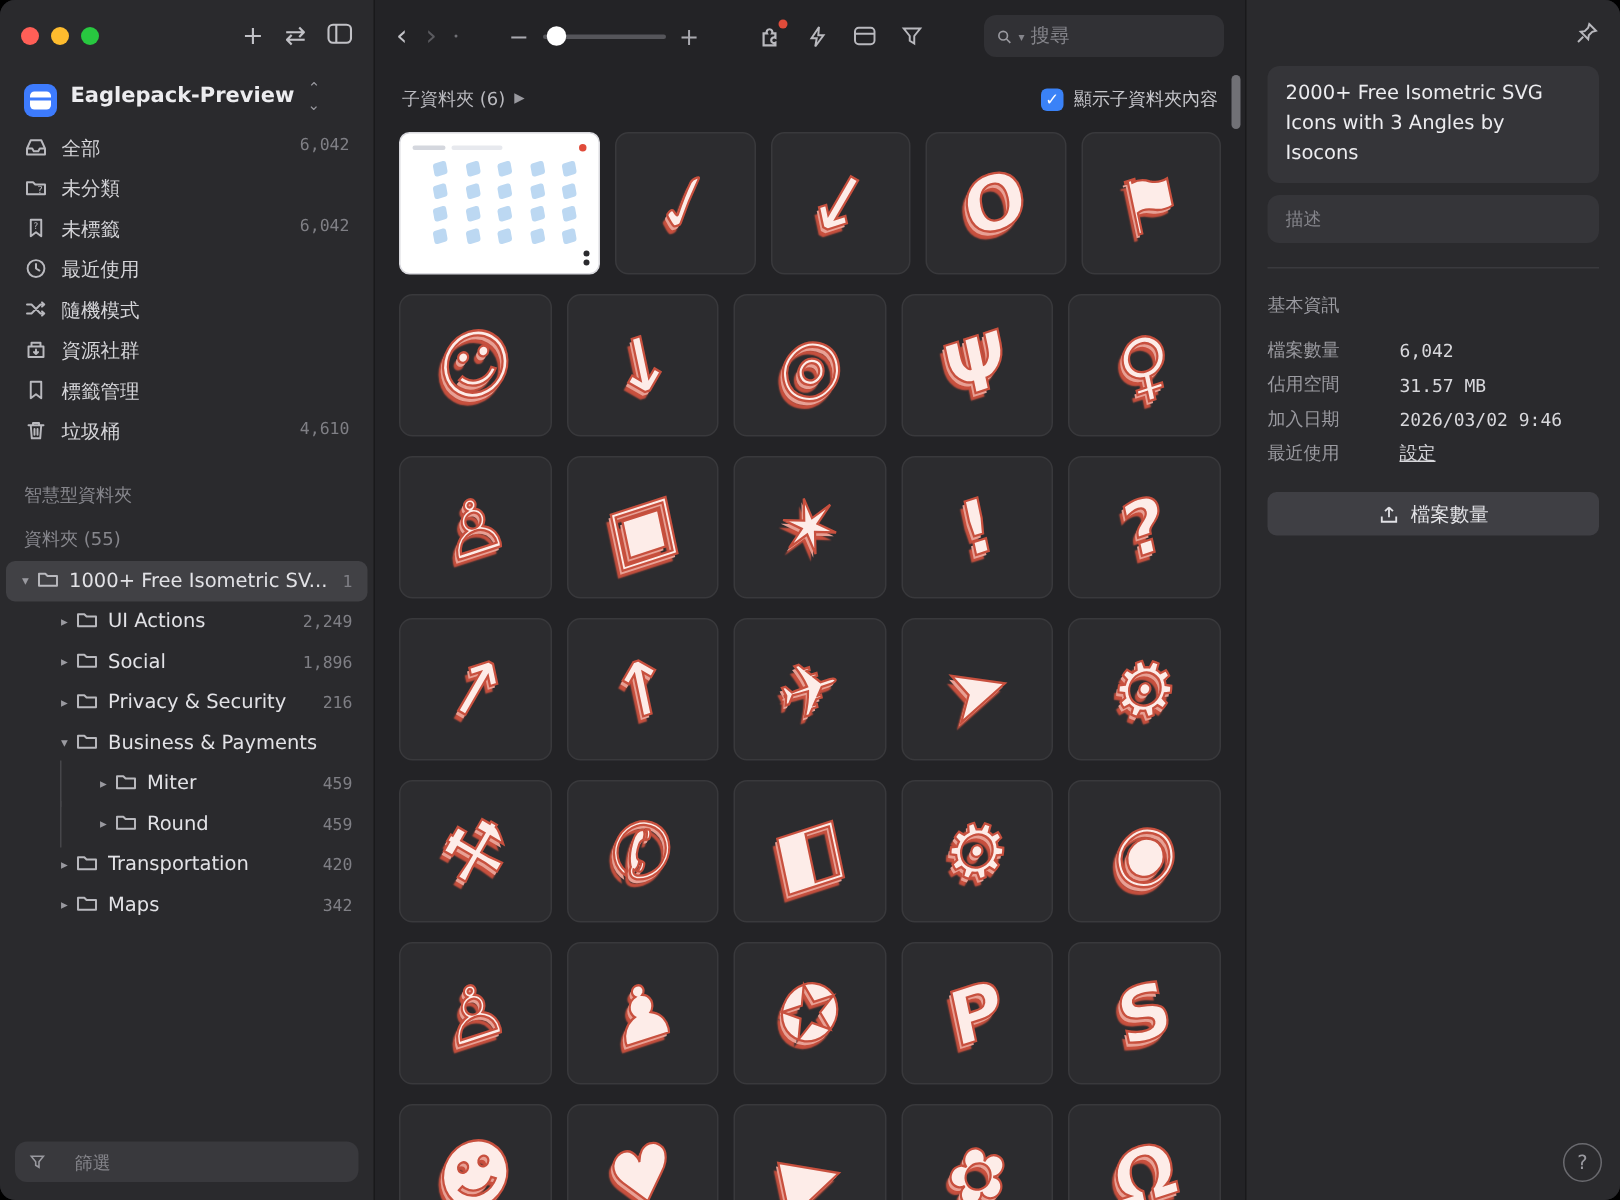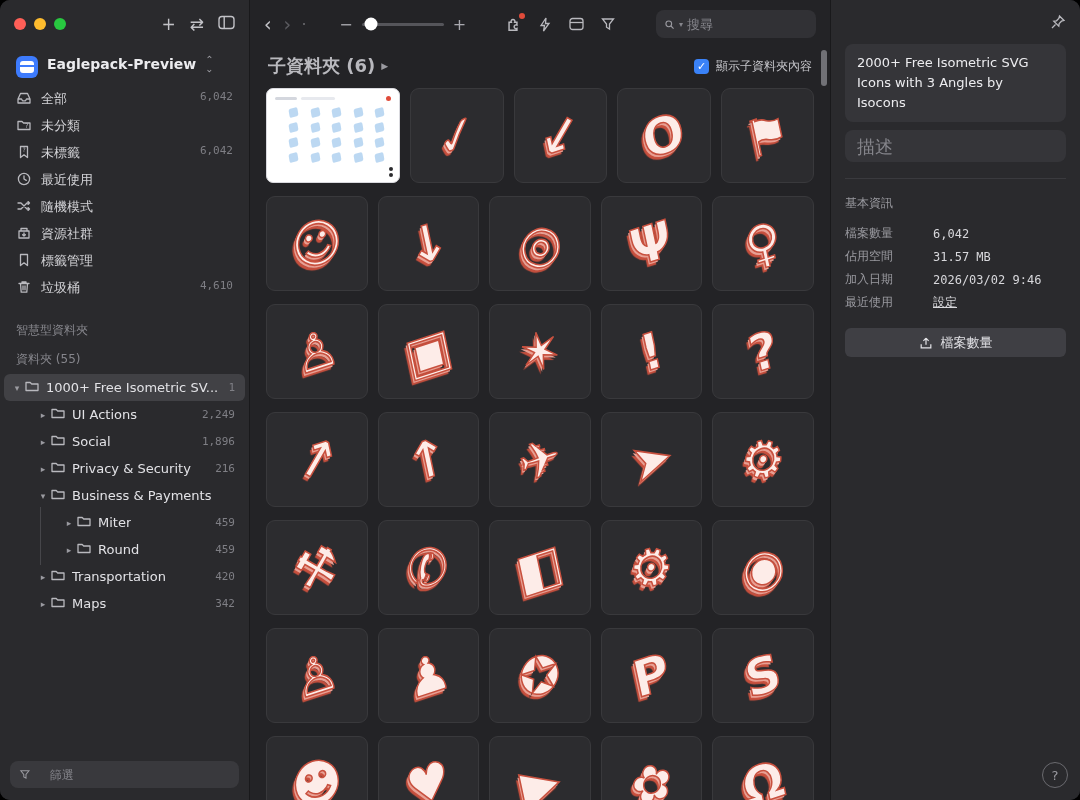--- a/index.html
+++ b/index.html
@@ -46,21 +46,21 @@
   .knob { position:absolute; top:50%; left:12%; transform:translate(-50%,-50%); width:13px; height:13px; border-radius:50%; background:#fff; }
   .tool-icons { display:flex; align-items:center; gap:15px; margin-left:26px; color:#b9b9be; }
   .tool-btn { position:relative; display:flex; }
   .notif-dot { position:absolute; top:-2px; right:-3px; width:6px; height:6px; border-radius:50%; background:#e04b3a; }
   .search-box { margin-left:auto; width:160px; height:28px; background:#313135; border-radius:8px; display:flex; align-items:center; padding:0 8px; gap:4px; }
   .search-box .chev { font-size:8px; color:#85858b; }
   .search-box input { background:transparent; border:none; outline:none; color:#d8d8dc; font-size:13px; width:100%; font-family:inherit; }
   .search-box input::placeholder { color:#85858b; }
 
   .content-header { height:36px; display:flex; align-items:center; padding:0 18px; }
-  .ch-title { font-size:18px; color:#b9b9be;font-weight:bold; }
+  .ch-title { font-size:12px; color:#b9b9be; }
   .ch-caret { font-size:9px; color:#9a9aa0; margin-left:6px; }
   .ch-right { margin-left:auto; display:flex; align-items:center; gap:7px; }
   .checkbox { width:15px; height:15px; border-radius:4px; background:#3a82f7; color:#fff; font-size:11px; display:flex; align-items:center; justify-content:center; }
   .ch-label { font-size:12px; color:#c6c6cb; }
 
   .grid { flex:1; overflow:hidden; padding:4px 16px 0 16px; }
   .grid-row { display:flex; gap:10px; margin-bottom:13px; height:95px; }
   .tile { flex:1; background:#2c2c2f; border:1px solid #39393c; border-radius:9px; display:flex; align-items:center; justify-content:center; overflow:hidden; }
   .tile .glyph { font-size:50px; font-weight:bold; color:#fdece8; -webkit-text-stroke:1.5px #c8503e; text-shadow:-2px 2px 0 #e8a094, -4px 4px 1px #c8503e; transform:rotate(-12deg) skewY(-6deg); line-height:1; }
   .thumb-tile { flex:none; width:134px; background:#fff; border-radius:7px; border:1px solid #d9d9de; padding:7px 8px; display:block; position:relative; }
@@ -71,21 +71,21 @@
   .thumb-cell { width:9px; height:9px; border-radius:2px; background:#bcd8f2; transform:rotate(-10deg) skewY(-6deg); }
   .thumb-dots { position:absolute; right:6px; bottom:5px; display:flex; flex-direction:column; gap:2px; }
   .thumb-dots i { width:4px; height:4px; border-radius:50%; background:#2b2b2e; }
   .scroll-thumb { position:absolute; right:3px; top:50px; width:6px; height:36px; border-radius:3px; background:#717176; }
 
   
   .inspector { width:250px; min-width:250px; background:#2a2a2d; border-left:1px solid #19191b; position:relative; padding:0 14px; }
   .insp-pin-row { height:44px; display:flex; align-items:center; justify-content:flex-end; color:#b9b9be; }
   .insp-title { background:#353539; border-radius:8px; padding:9px 12px; font-size:13px; line-height:1.55; color:#ececef; }
   .insp-desc { margin-top:8px; background:#353539; border-radius:8px; height:32px; display:flex; align-items:center; padding:0 12px; }
-  .insp-desc input { background:transparent; border:none; outline:none; width:100%; font-size:18px; color:#d8d8dc; font-family:inherit; }
+  .insp-desc input { background:transparent; border:none; outline:none; width:100%; font-size:12px; color:#d8d8dc; font-family:inherit; }
   .insp-desc input::placeholder { color:#85858b; }
   .divider { height:1px; background:#3a3a3e; margin:16px 0 0 0; }
   .info-header { font-size:12px; color:#9a9aa0; padding:16px 0 10px 0; }
   .info-row { display:flex; font-size:12px; height:23px; align-items:center; }
   .info-label { width:88px; color:#9a9aa0; flex:none; }
   .info-value { color:#d8d8dc; font-family:"DejaVu Sans Mono",monospace; font-size:12px; }
   .info-value.link { text-decoration:underline; font-family:inherit; cursor:pointer; }
   .export-btn { margin-top:14px; height:29px; background:#3f3f44; border-radius:6px; display:flex; align-items:center; justify-content:center; gap:8px; font-size:13px; color:#e2e2e6; }
   .help-btn { position:absolute; right:12px; bottom:12px; width:26px; height:26px; border-radius:50%; border:1.5px solid #6a6a6f; color:#9a9aa0; font-size:13px; display:flex; align-items:center; justify-content:center; }
 </style>

